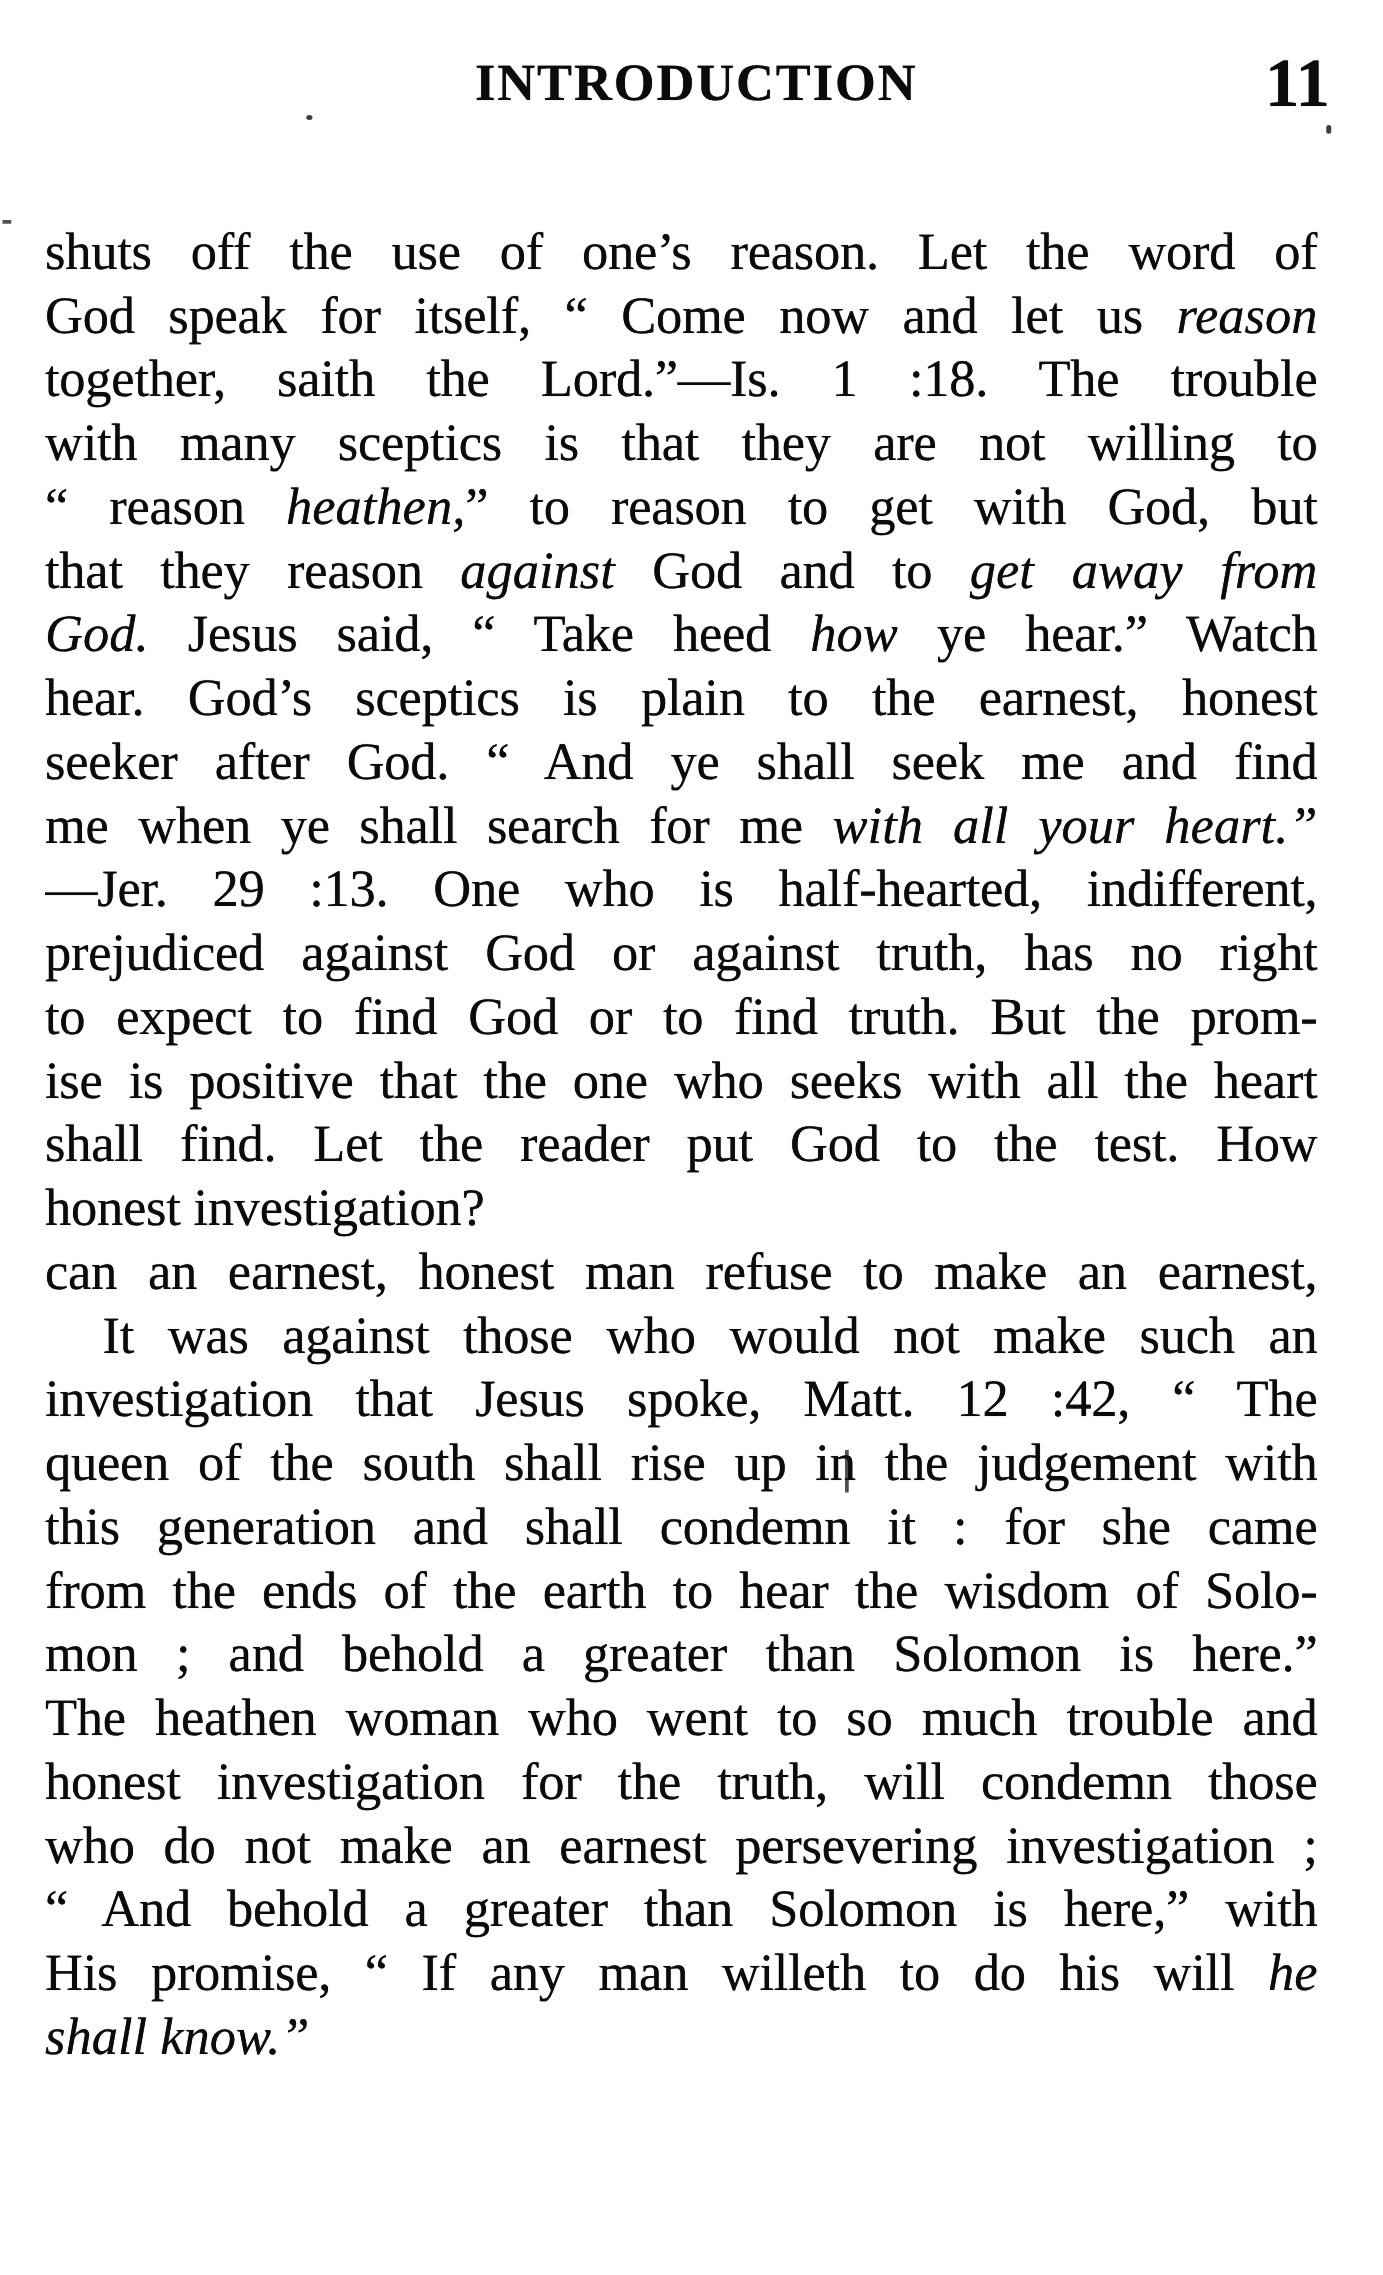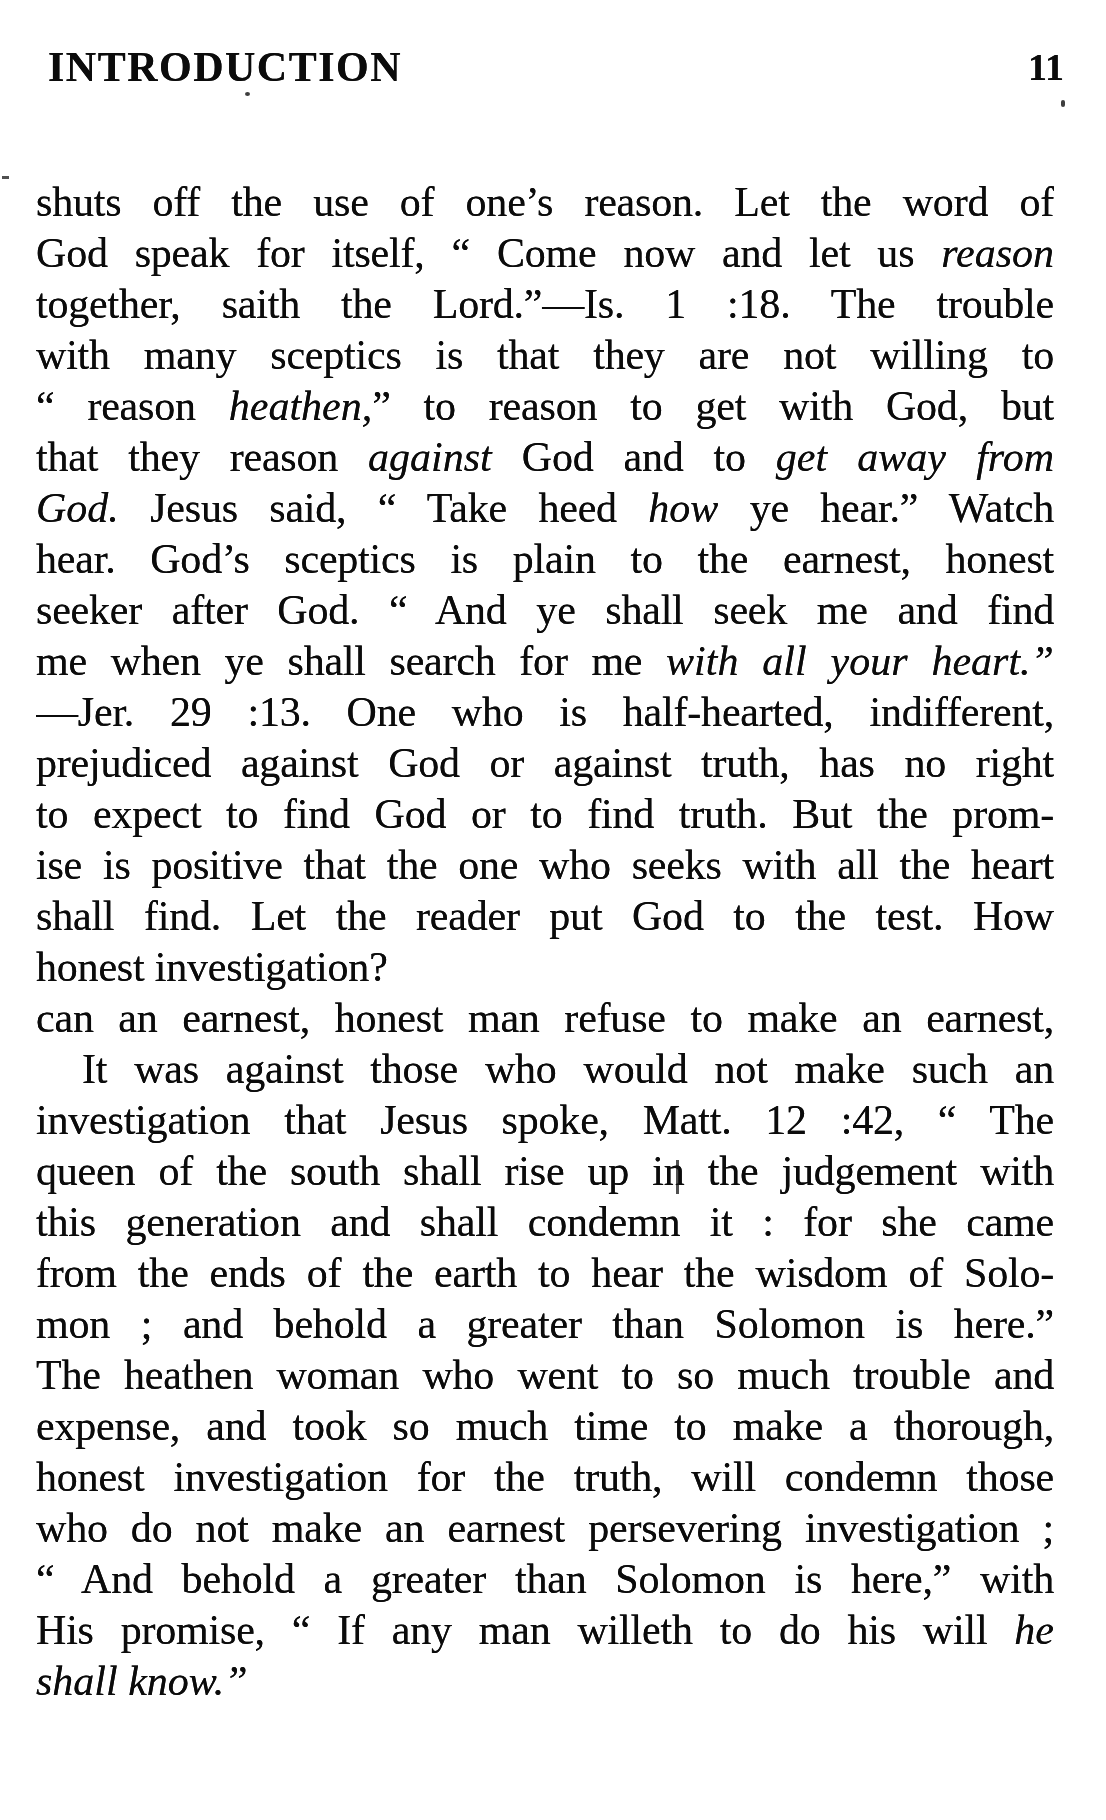--- a/index.html
+++ b/index.html
@@ -19,31 +19,32 @@
   .page-header {
     position: absolute;
     top: 42px;
     left: 48px;
     width: 1018px;
     height: 50px;
   }
   .header-title {
     position: absolute;
     left: 0; right: 0;
+    text-align: center;
     font-size: 42px;
     font-weight: 700;
     letter-spacing: 1.5px;
     line-height: 50px;
     text-shadow: 0 0 0.6px rgba(0,0,0,0.85);
   }
   .header-pagenum {
     position: absolute;
     right: 2px;
     top: 0;
-    font-size: 38px;
+    font-size: 55px;
     font-weight: 700;
     line-height: 50px;
     text-shadow: 0 0 0.6px rgba(0,0,0,0.85);
   }
   .body-text {
     position: absolute;
     top: 132px;
     left: 36px;
     width: 1018px;
     margin-top: 45px;
@@ -112,21 +113,20 @@
       <div class="line just">shall find.  Let the reader put God to the test.  How</div>
       <div class="line">honest investigation?</div>
       <div class="line just">can an earnest, honest man refuse to make an earnest,</div>
       <div class="line just indent">It was against those who would not make such an</div>
       <div class="line just">investigation that Jesus spoke, Matt. 12 :42, “ The</div>
       <div class="line just">queen of the south shall rise up in the judgement with</div>
       <div class="line just">this generation and shall condemn it : for she came</div>
       <div class="line just">from the ends of the earth to hear the wisdom of Solo-</div>
       <div class="line just">mon ; and behold a greater than Solomon is here.”</div>
       <div class="line just">The heathen woman who went to so much trouble and</div>
-      <div class="line just">expense, and took so much time to make a thorough,</div>
       <div class="line just">honest investigation for the truth, will condemn those</div>
       <div class="line just">who do not make an earnest persevering investigation ;</div>
       <div class="line just">“ And behold a greater than Solomon is here,” with</div>
       <div class="line just">His promise, “ If any man willeth to do his will <i>he</i></div>
       <div class="line"><i>shall know.”</i></div>
     </div>
 
   <div class="speck" style="left:245px; top:92px; width:5px; height:4px;"></div>
   <div class="speck" style="left:1061px; top:100px; width:4px; height:7px; border-radius:2px;"></div>
   <div class="bar-artifact" style="left:2px; top:176px; width:7px; height:3px;"></div>

